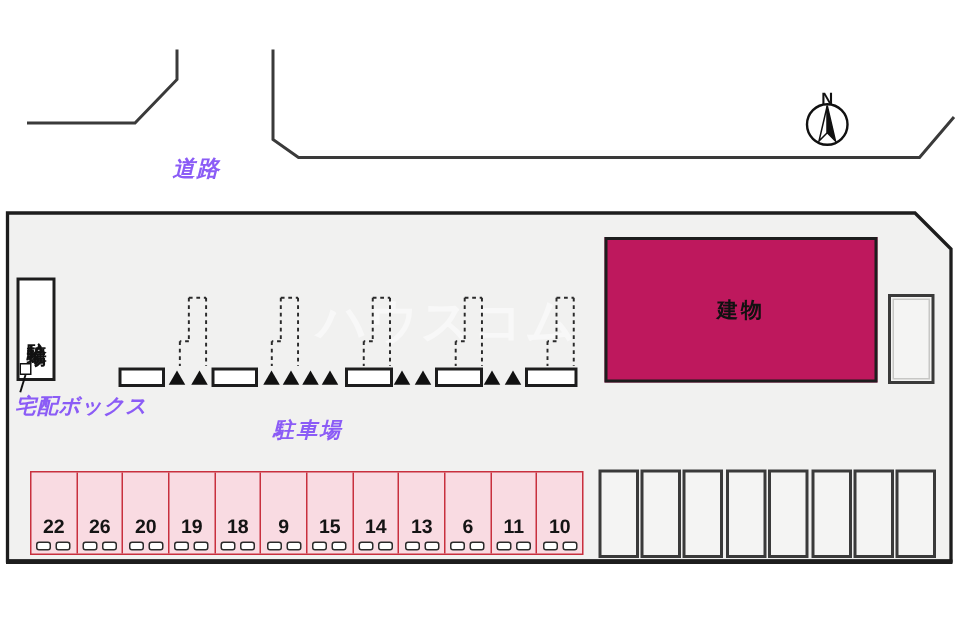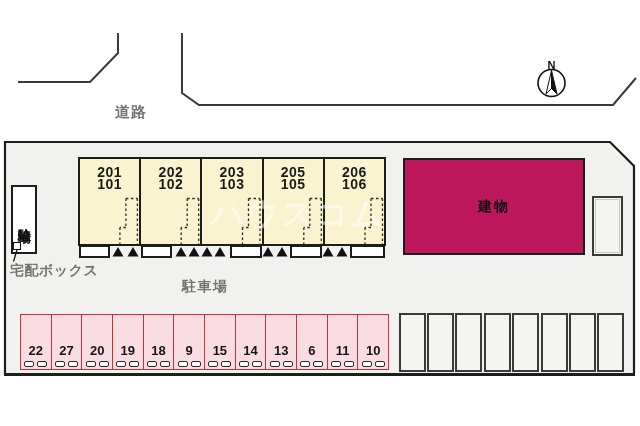--- a/index.html
+++ b/index.html
@@ -2,21 +2,21 @@
 <html><head>
 <meta charset="utf-8">
 <style>
   html,body{margin:0;padding:0;background:#fff;}
   #canvas{
     position:relative;width:640px;height:426px;background:#ffffff;
     font-family:"Liberation Sans","DejaVu Sans",sans-serif;overflow:hidden;color:#111;
   }
   .layer{position:absolute;left:0;top:0;pointer-events:none;}
   #base{z-index:0;} #ovl{z-index:6;}
-  .label{position:absolute;white-space:nowrap;color:#737373;}
+  .label{position:absolute;white-space:nowrap;color:#8b5cf6;font-style:italic;}
   .road-label{left:115px;top:103px;font-size:15px;font-weight:700;letter-spacing:1px;}
   .pkg-label{left:10px;top:262px;font-size:14px;font-weight:700;letter-spacing:.5px;z-index:5;text-align:center;}
   .lot-label{left:182px;top:278px;font-size:14px;font-weight:700;letter-spacing:1.5px;z-index:5;}
   
   #units{
     position:absolute;left:78px;top:157px;width:308px;height:89px;display:flex;
     border:2px solid #1d1d1d;background:var(--unit-fill,#F9F3D0);box-sizing:border-box;z-index:1;
   }
   .unit{flex:1;border-left:2px solid #1d1d1d;text-align:center;padding-top:7px;box-sizing:border-box;}
   .unit:first-child{border-left:none;}
@@ -70,42 +70,20 @@
     <g>
       <circle cx="551.5" cy="83" r="13.5" fill="none" stroke="#111" stroke-width="1.6"></circle>
       <polygon points="551.5,70.5 546,94 551.5,88.5" fill="#ffffff" stroke="#111" stroke-width="1"></polygon>
       <polygon points="551.5,70.5 557,94 551.5,88.5" fill="#111" stroke="#111" stroke-width="1"></polygon>
       <text x="551.5" y="69" text-anchor="middle" font-size="11" font-weight="bold" fill="#111">N</text>
     </g>
   </svg>
 
   <div class="label road-label">道路</div>
 
-  <div id="units">
-      <div class="unit">
-        <span class="num">201</span>
-        <span class="num">101</span>
-      </div>
-      <div class="unit">
-        <span class="num">202</span>
-        <span class="num">102</span>
-      </div>
-      <div class="unit">
-        <span class="num">203</span>
-        <span class="num">103</span>
-      </div>
-      <div class="unit">
-        <span class="num">205</span>
-        <span class="num">105</span>
-      </div>
-      <div class="unit">
-        <span class="num">206</span>
-        <span class="num">106</span>
-      </div>
-    </div>
 
   <div id="building">
     <span>建物</span>
   </div>
 
   <div id="sidebox">
       <div class="inner"></div>
     </div>
 
   <div id="bike">
@@ -118,21 +96,21 @@
 
   <div id="pink">
       <div class="stall">
         <span class="n">22</span>
         <span class="stops">
           <i></i>
           <i></i>
         </span>
       </div>
       <div class="stall">
-        <span class="n">27</span>
+        <span class="n">26</span>
         <span class="stops">
           <i></i>
           <i></i>
         </span>
       </div>
       <div class="stall">
         <span class="n">20</span>
         <span class="stops">
           <i></i>
           <i></i>

